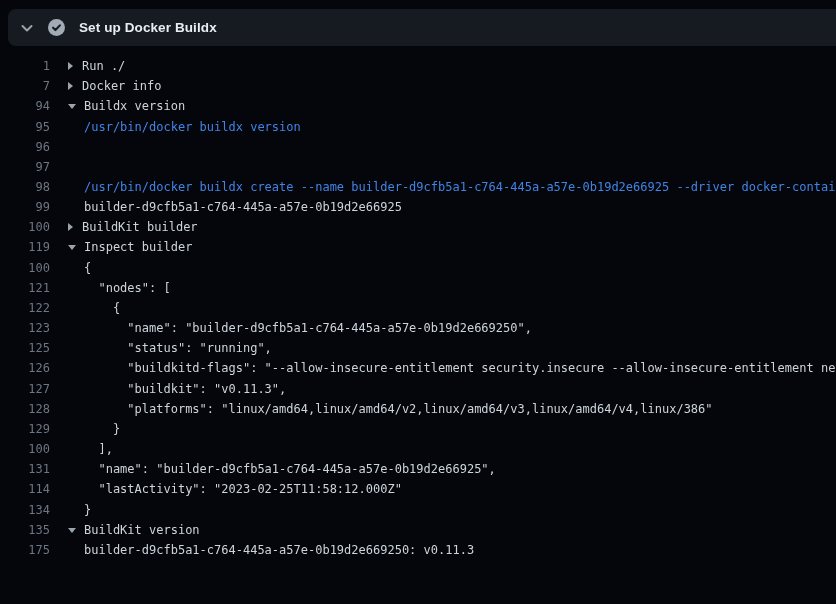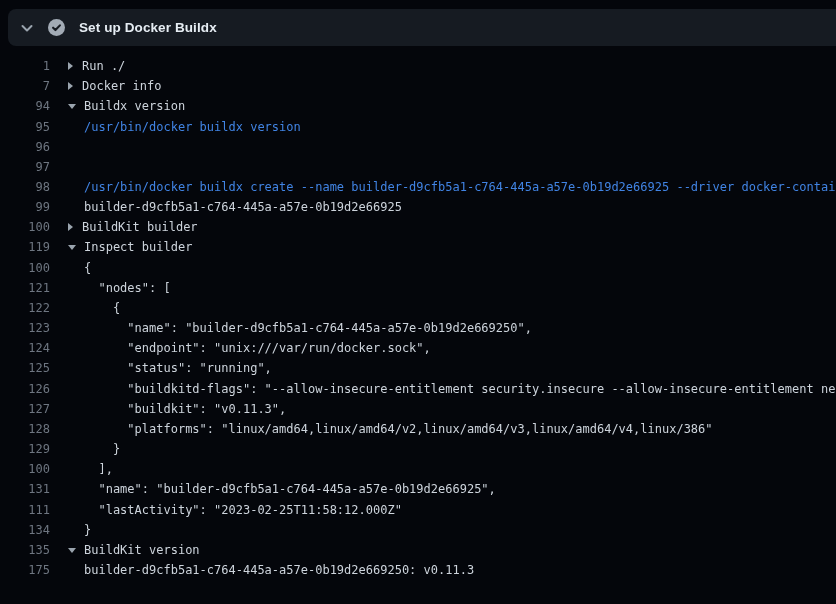--- a/index.html
+++ b/index.html
@@ -90,25 +90,24 @@
     <div class="row"><a class="ln">96</a></div>
     <div class="row"><a class="ln">97</a></div>
     <div class="row"><a class="ln">98</a><div class="content"><span class="code cmd">/usr/bin/docker buildx create --name builder-d9cfb5a1-c764-445a-a57e-0b19d2e66925 --driver docker-container</span></div></div>
     <div class="row"><a class="ln">99</a><div class="content"><span class="code out">builder-d9cfb5a1-c764-445a-a57e-0b19d2e66925</span></div></div>
     <div class="row"><a class="ln">100</a><div class="content group"><span class="arrow right"></span><span>BuildKit builder</span></div></div>
     <div class="row"><a class="ln">119</a><div class="content group"><span class="arrow down"></span><span>Inspect builder</span></div></div>
     <div class="row"><a class="ln">100</a><div class="content"><span class="code out">{</span></div></div>
     <div class="row"><a class="ln">121</a><div class="content"><span class="code out">  "nodes": [</span></div></div>
     <div class="row"><a class="ln">122</a><div class="content"><span class="code out">    {</span></div></div>
     <div class="row"><a class="ln">123</a><div class="content"><span class="code out">      "name": "builder-d9cfb5a1-c764-445a-a57e-0b19d2e669250",</span></div></div>
-    <div class="row"><a class="ln">124</a><div class="content"><span class="code out">      "endpoint": "unix:///var/run/docker.sock",</span></div></div>
     <div class="row"><a class="ln">125</a><div class="content"><span class="code out">      "status": "running",</span></div></div>
     <div class="row"><a class="ln">126</a><div class="content"><span class="code out">      "buildkitd-flags": "--allow-insecure-entitlement security.insecure --allow-insecure-entitlement network.host",</span></div></div>
     <div class="row"><a class="ln">127</a><div class="content"><span class="code out">      "buildkit": "v0.11.3",</span></div></div>
     <div class="row"><a class="ln">128</a><div class="content"><span class="code out">      "platforms": "linux/amd64,linux/amd64/v2,linux/amd64/v3,linux/amd64/v4,linux/386"</span></div></div>
     <div class="row"><a class="ln">129</a><div class="content"><span class="code out">    }</span></div></div>
     <div class="row"><a class="ln">100</a><div class="content"><span class="code out">  ],</span></div></div>
     <div class="row"><a class="ln">131</a><div class="content"><span class="code out">  "name": "builder-d9cfb5a1-c764-445a-a57e-0b19d2e66925",</span></div></div>
-    <div class="row"><a class="ln">111</a><div class="content"><span class="code out">  "lastActivity": "2023-02-25T11:58:12.000Z"</span></div></div>
+    <div class="row"><a class="ln">114</a><div class="content"><span class="code out">  "lastActivity": "2023-02-25T11:58:12.000Z"</span></div></div>
     <div class="row"><a class="ln">134</a><div class="content"><span class="code out">}</span></div></div>
     <div class="row"><a class="ln">135</a><div class="content group"><span class="arrow down"></span><span>BuildKit version</span></div></div>
     <div class="row"><a class="ln">175</a><div class="content"><span class="code out">builder-d9cfb5a1-c764-445a-a57e-0b19d2e669250: v0.11.3</span></div></div>
   </div>
 
 </body></html>

